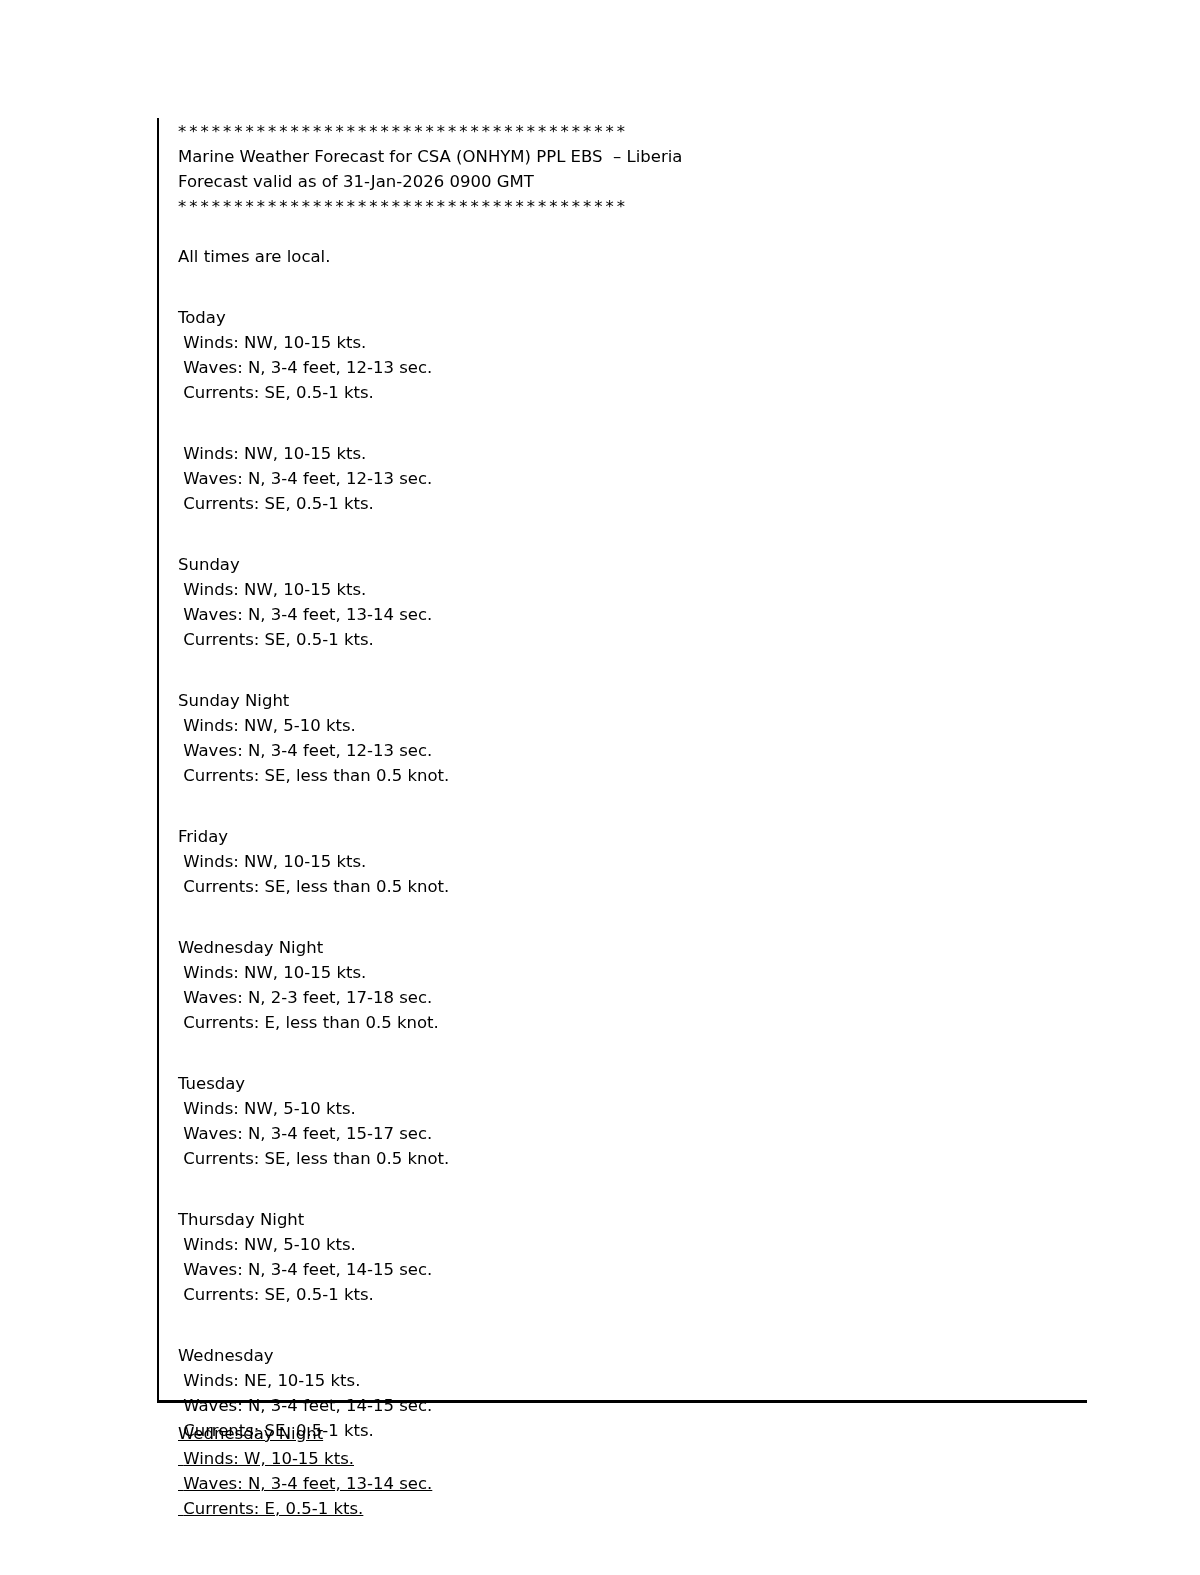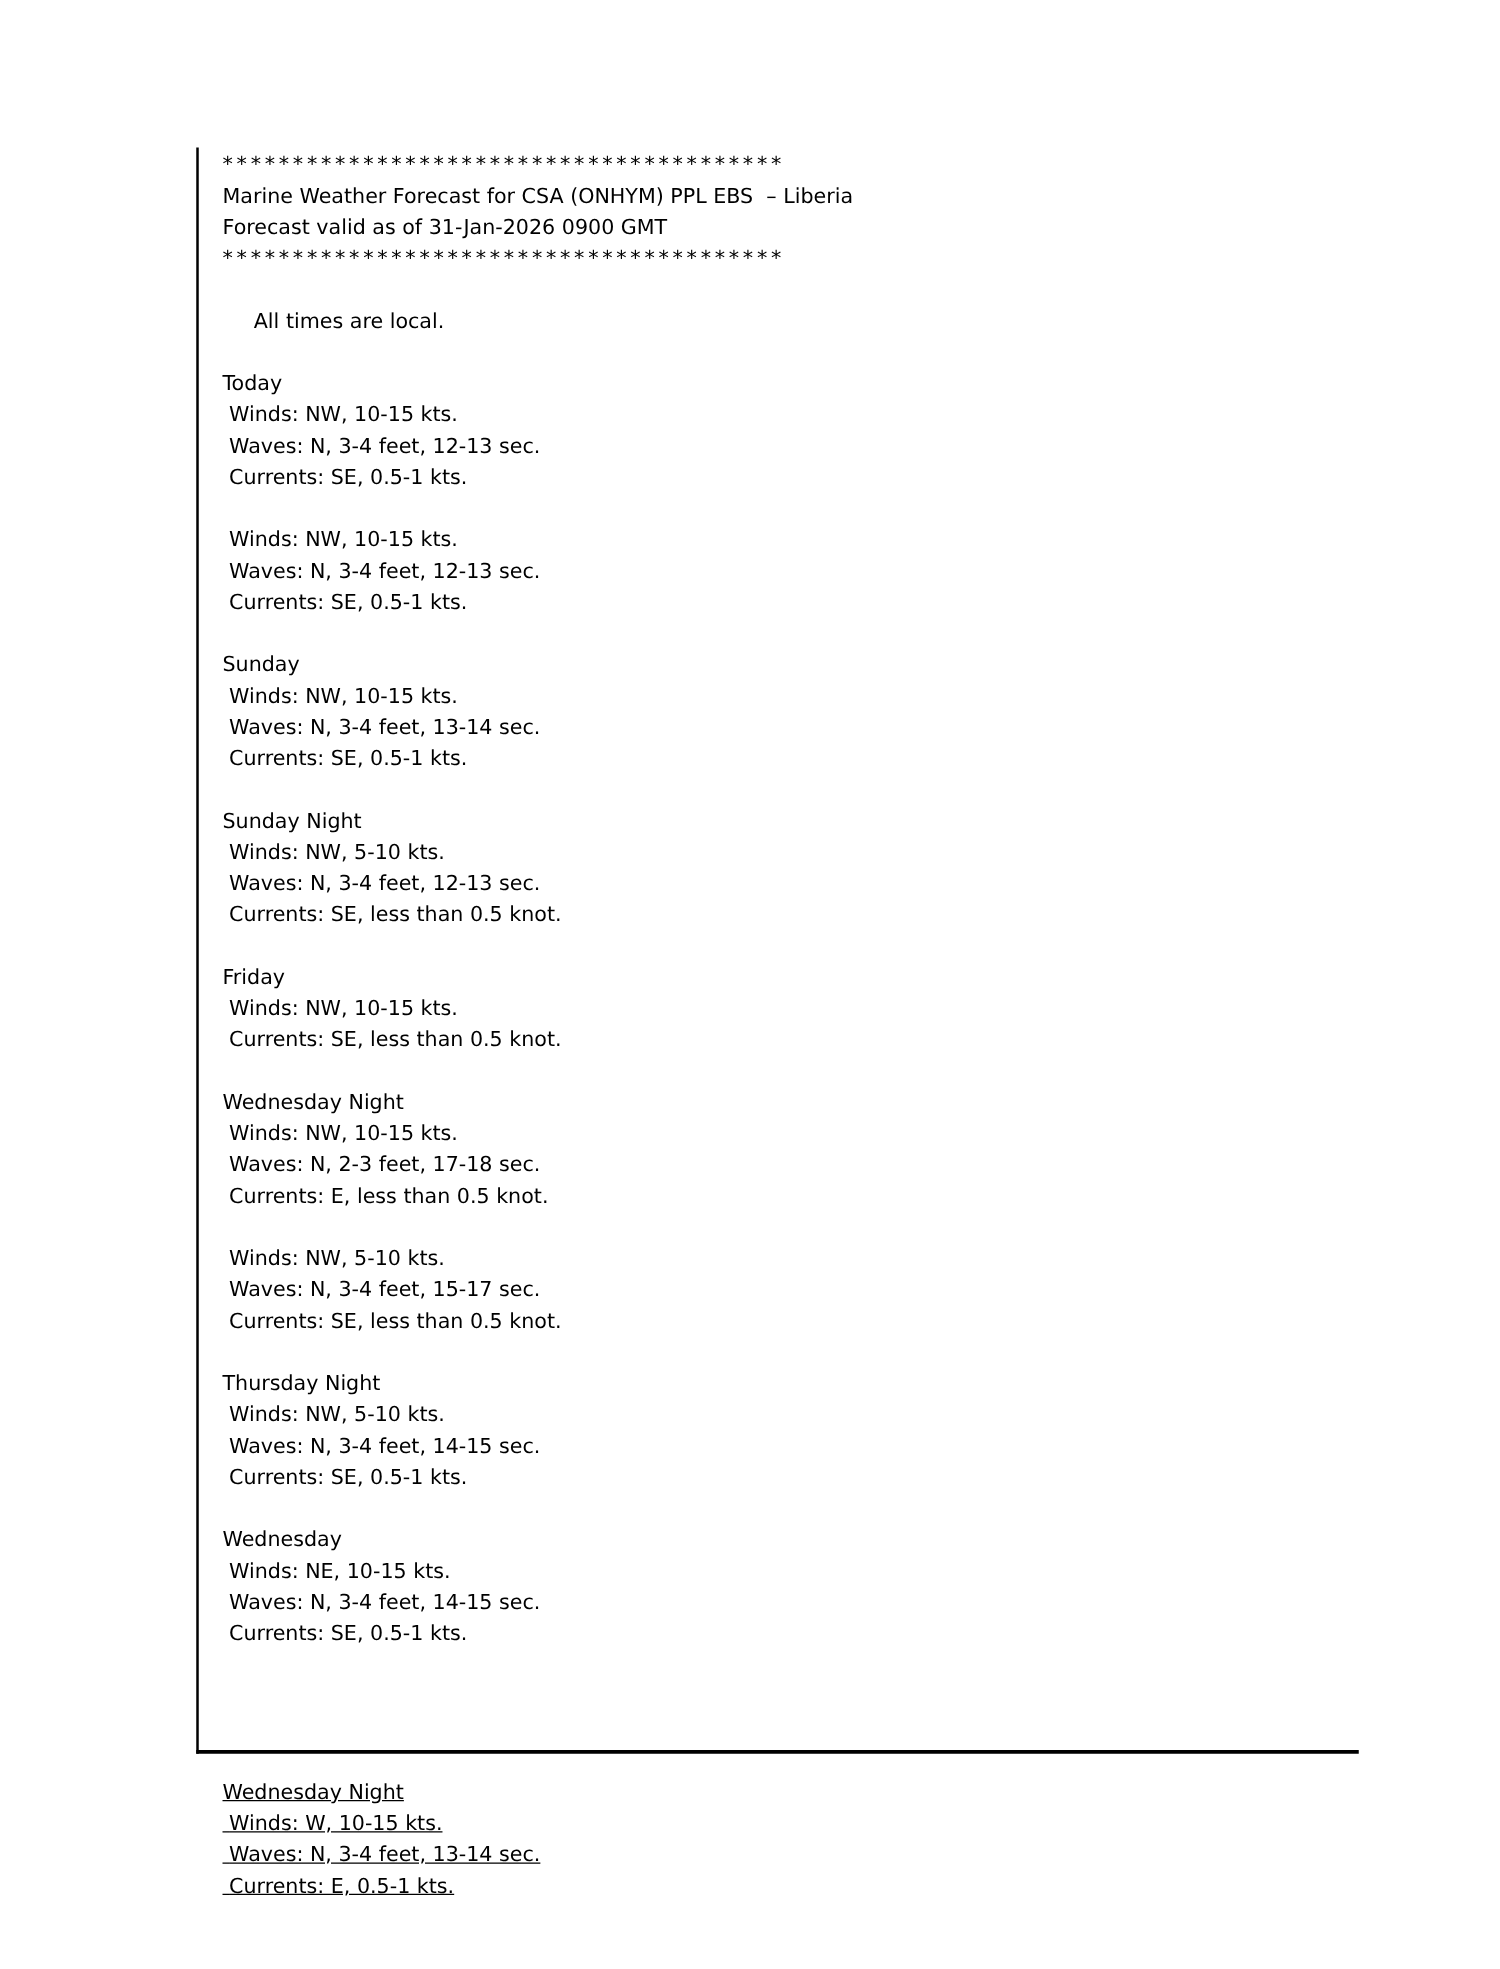--- a/index.html
+++ b/index.html
@@ -29,22 +29,22 @@
     border-bottom: 3px solid #000000;
     padding: 1px 0 0 19px;
   }
   .line {
     white-space: pre-wrap;
     height: 25px;
   }
   .divider {
     letter-spacing: 3px;
   }
-  .note { margin-top: 25px; margin-left: 25px; }
-  .section { margin-top: 25px; }
+  .note { margin-top: 25px; }
+  .section { margin-top: 36px; }
   .section-outside {
     position: absolute;
     left: 178px;
     top: 1421px;
     text-decoration: underline;
   }
 </style>
 </head>
 <body>
 
@@ -95,20 +95,21 @@
     </div>
 
     <div class="section">
       <div class="line">Wednesday Night</div>
       <div class="line"> Winds: NW, 10-15 kts.</div>
       <div class="line"> Waves: N, 2-3 feet, 17-18 sec.</div>
       <div class="line"> Currents: E, less than 0.5 knot.</div>
     </div>
 
     <div class="section">
+      <div class="line">Tuesday</div>
       <div class="line"> Winds: NW, 5-10 kts.</div>
       <div class="line"> Waves: N, 3-4 feet, 15-17 sec.</div>
       <div class="line"> Currents: SE, less than 0.5 knot.</div>
     </div>
 
     <div class="section">
       <div class="line">Thursday Night</div>
       <div class="line"> Winds: NW, 5-10 kts.</div>
       <div class="line"> Waves: N, 3-4 feet, 14-15 sec.</div>
       <div class="line"> Currents: SE, 0.5-1 kts.</div>

